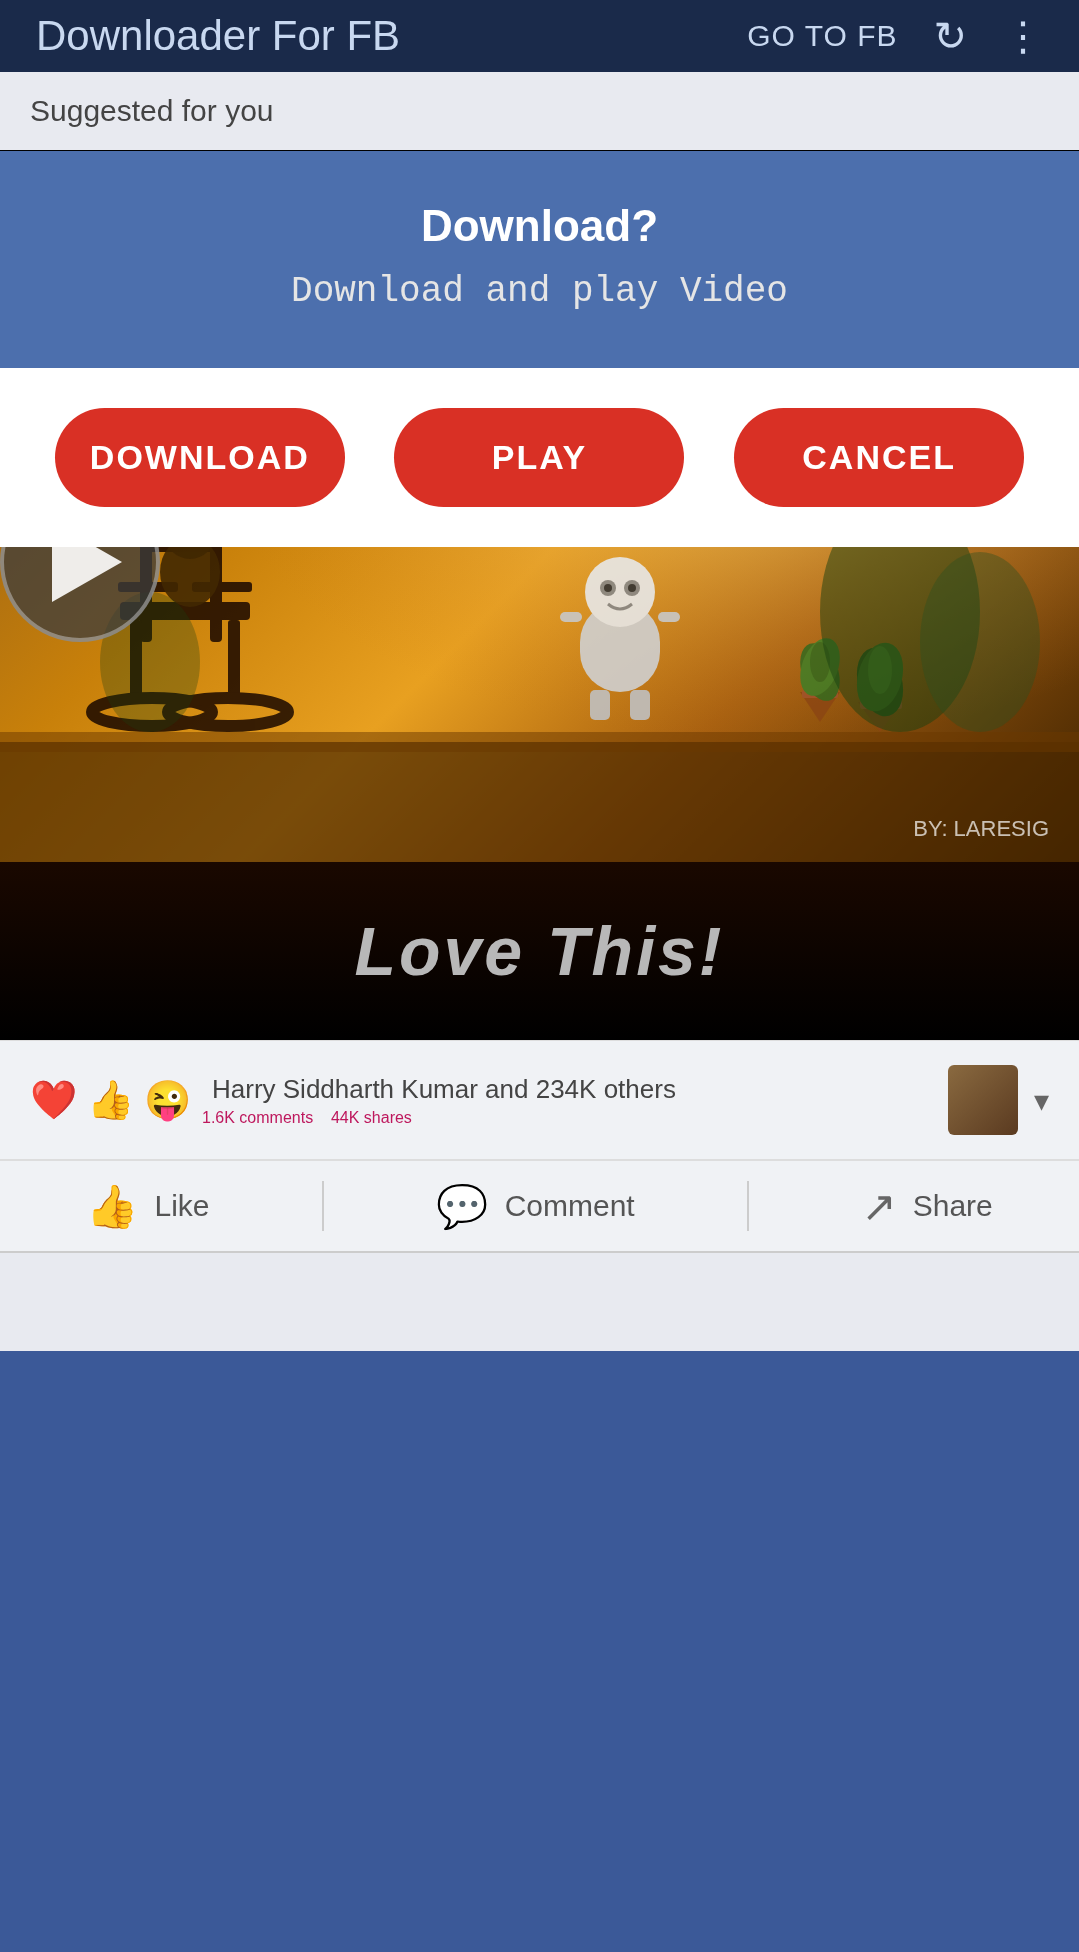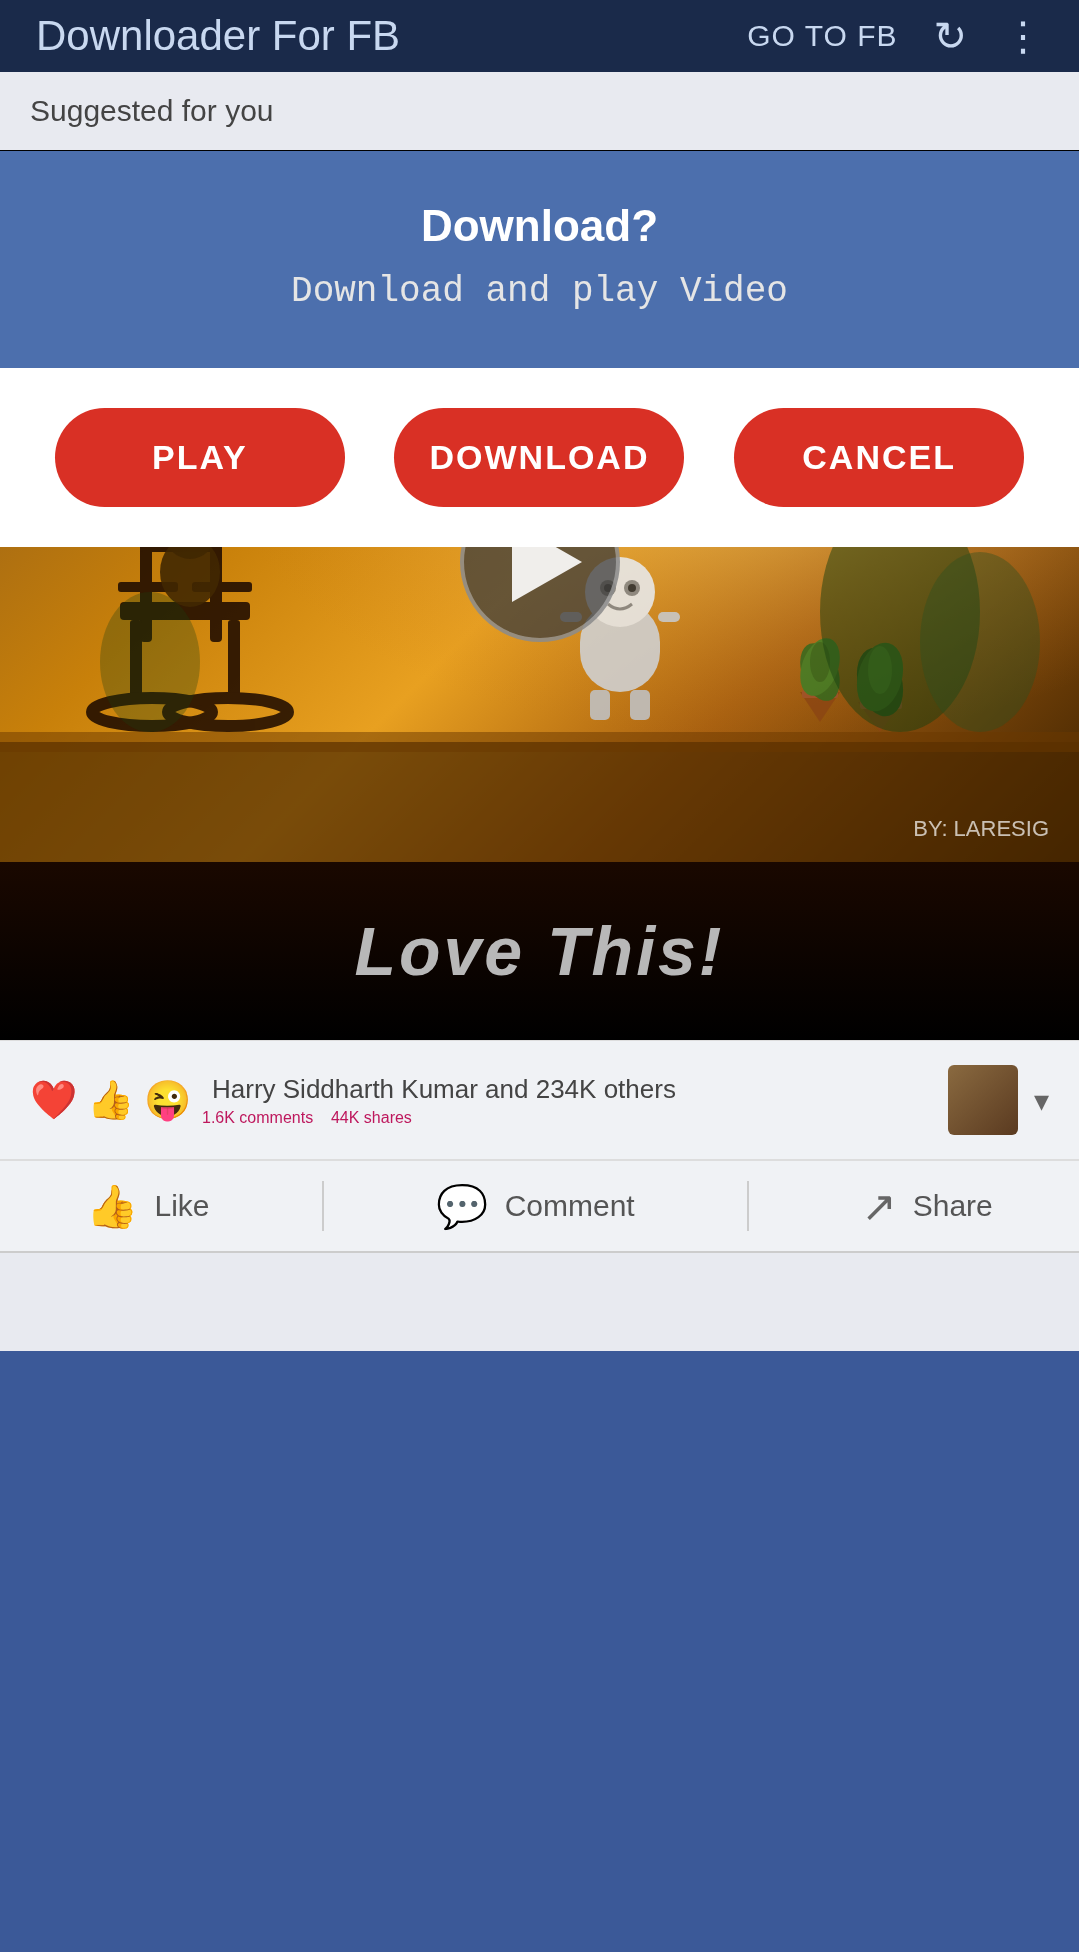--- a/index.html
+++ b/index.html
@@ -115,21 +115,20 @@
       letter-spacing: 4px;
     }
 
     .video-thumbnail {
       position: relative;
       width: 100%;
       height: 600px;
       background: linear-gradient(135deg, #8b5a1a 0%, #c8800a 30%, #e8a020 50%, #a86010 70%, #3a2000 100%);
       display: flex;
       align-items: center;
-      justify-content: center;
       overflow: hidden;
     }
 
     .video-watermark-left {
       position: absolute;
       top: 30px;
       left: 30px;
       color: #fff;
       font-size: 24px;
       opacity: 0.9;
@@ -297,22 +296,22 @@
 </div>
 
 <div class="content-area">
 
   <div class="modal-overlay">
     <div class="modal-header">
       <div class="modal-title">Download?</div>
       <div class="modal-subtitle">Download and play Video</div>
     </div>
     <div class="modal-buttons">
+      <button class="modal-btn">DOWNLOAD</button>
       <button class="modal-btn">PLAY</button>
-      <button class="modal-btn">DOWNLOAD</button>
       <button class="modal-btn">CANCEL</button>
     </div>
   </div>
 
   <div class="video-banner">
     <span class="video-banner-text">LOVE MOM 💜 😎 🔥</span>
   </div>
 
   <div class="video-thumbnail">
     <span class="video-watermark-left">@AmHpy</span>

